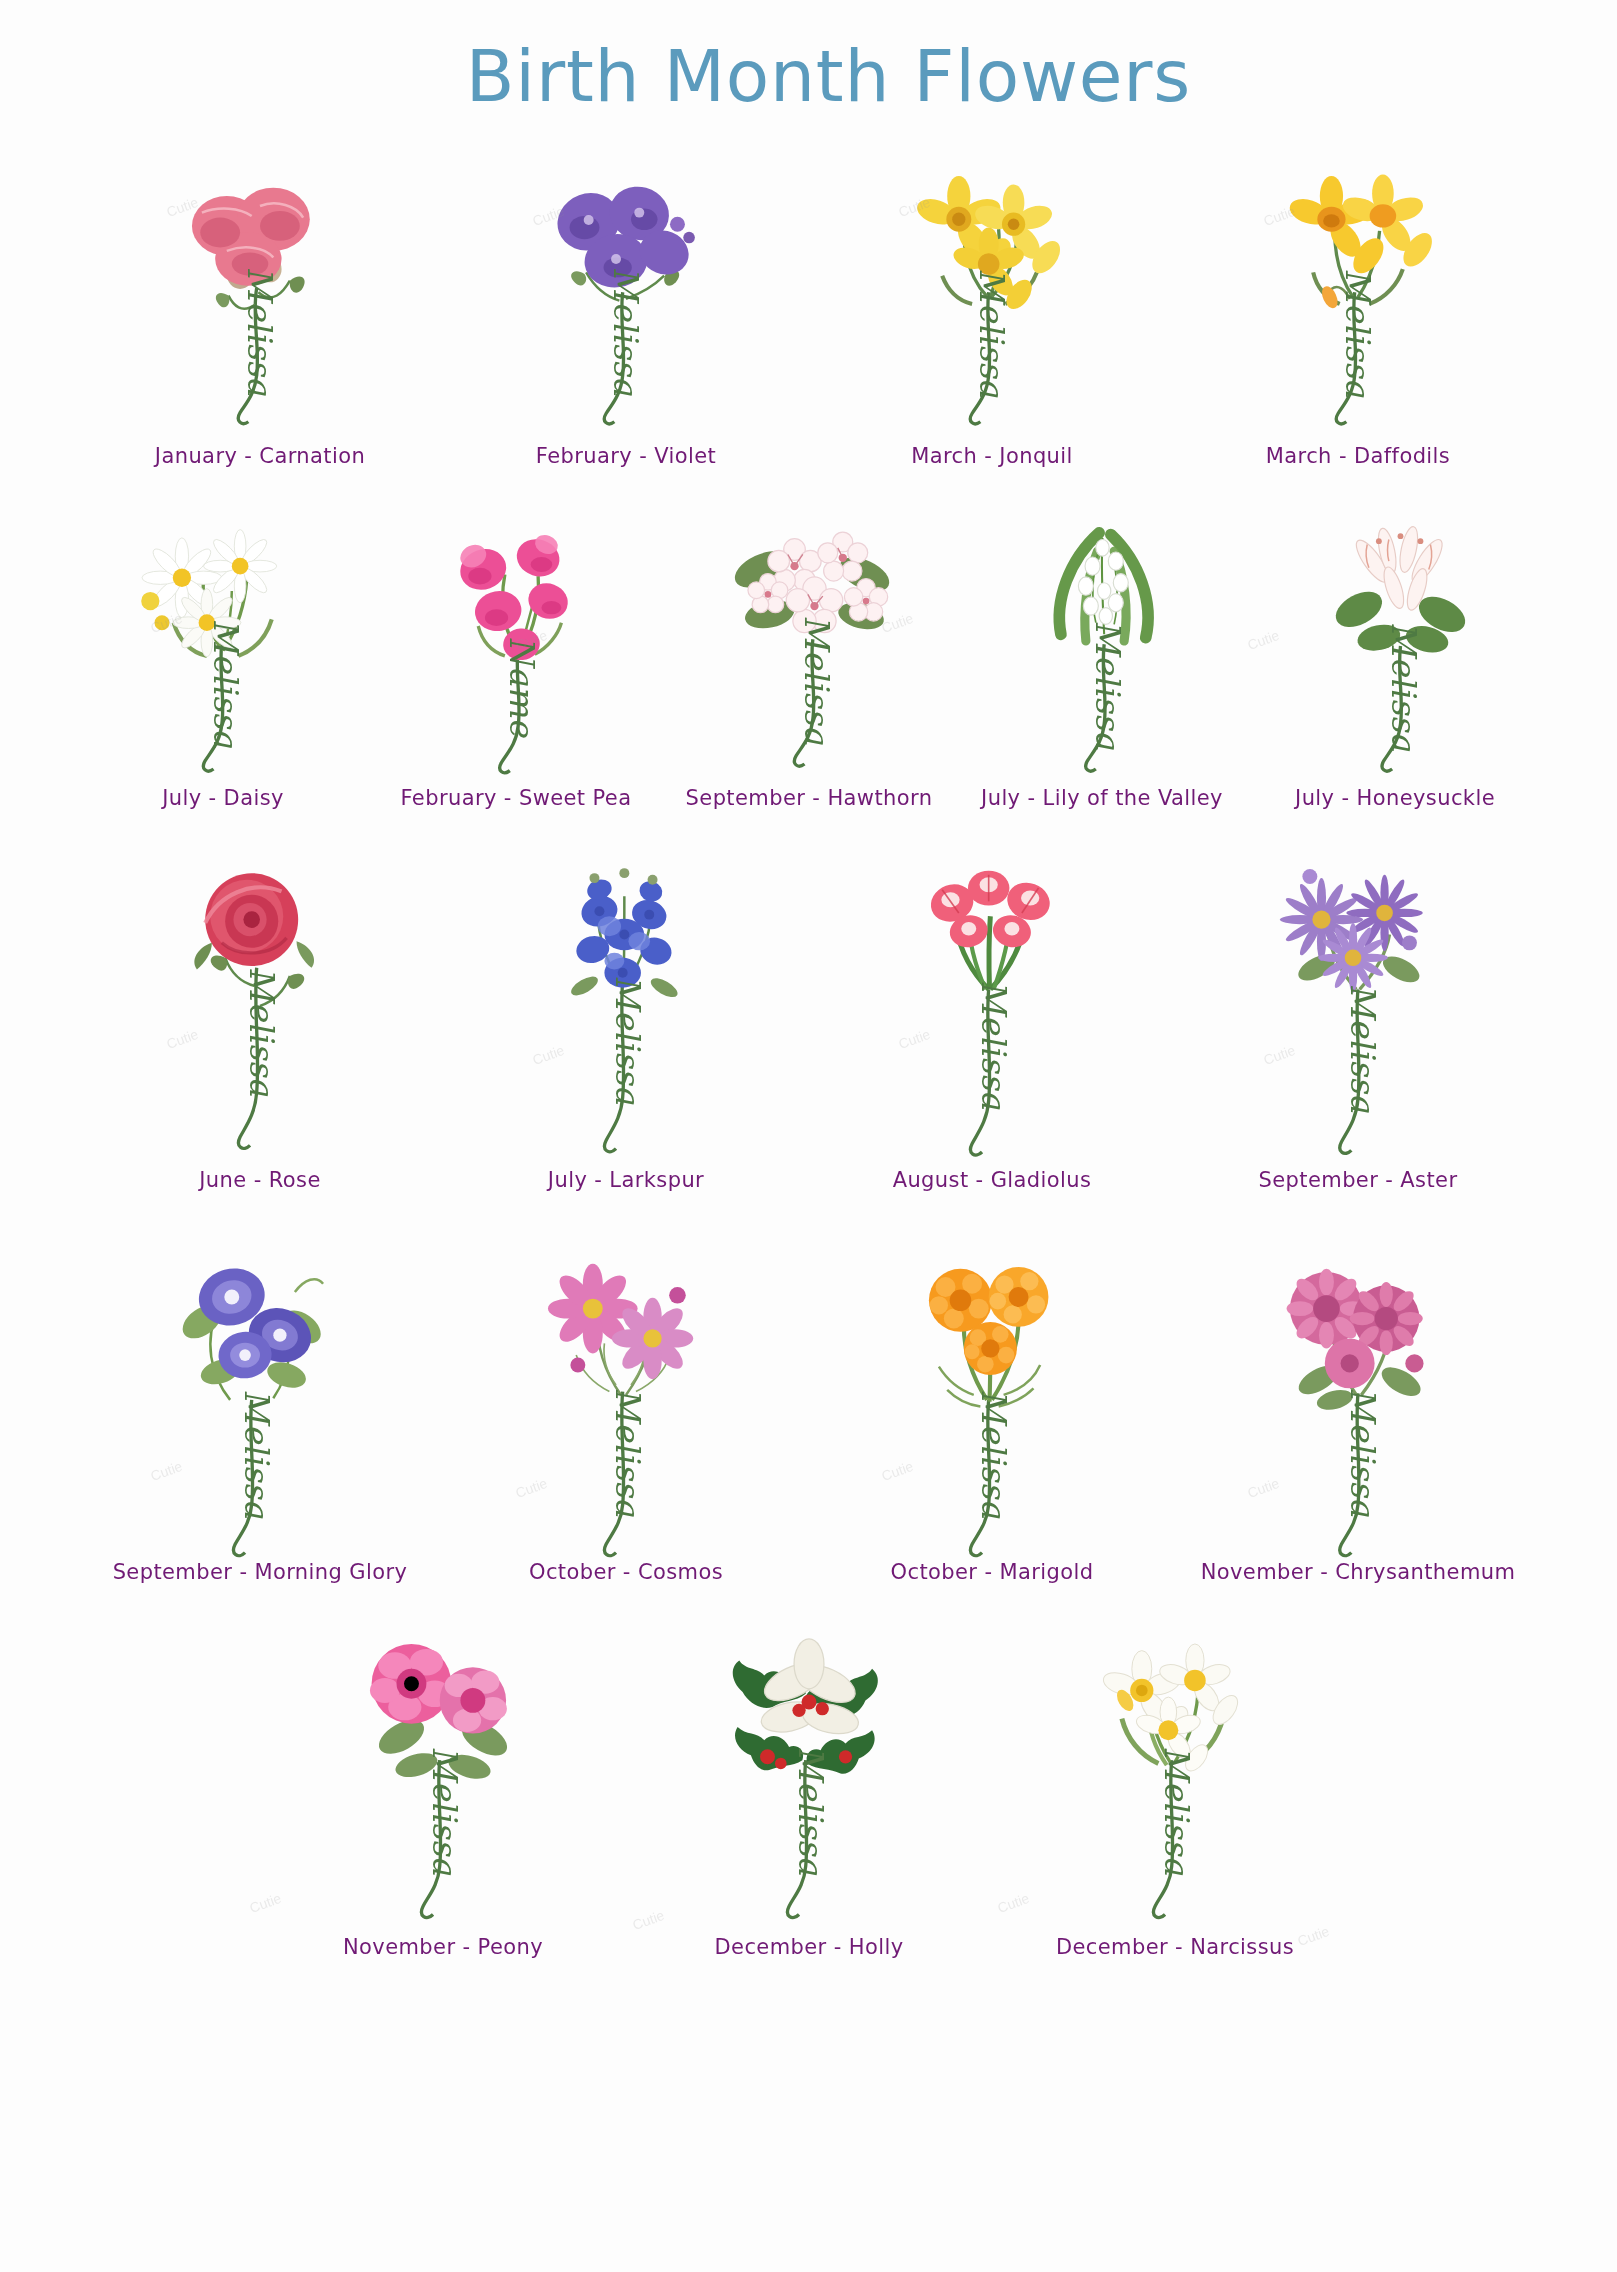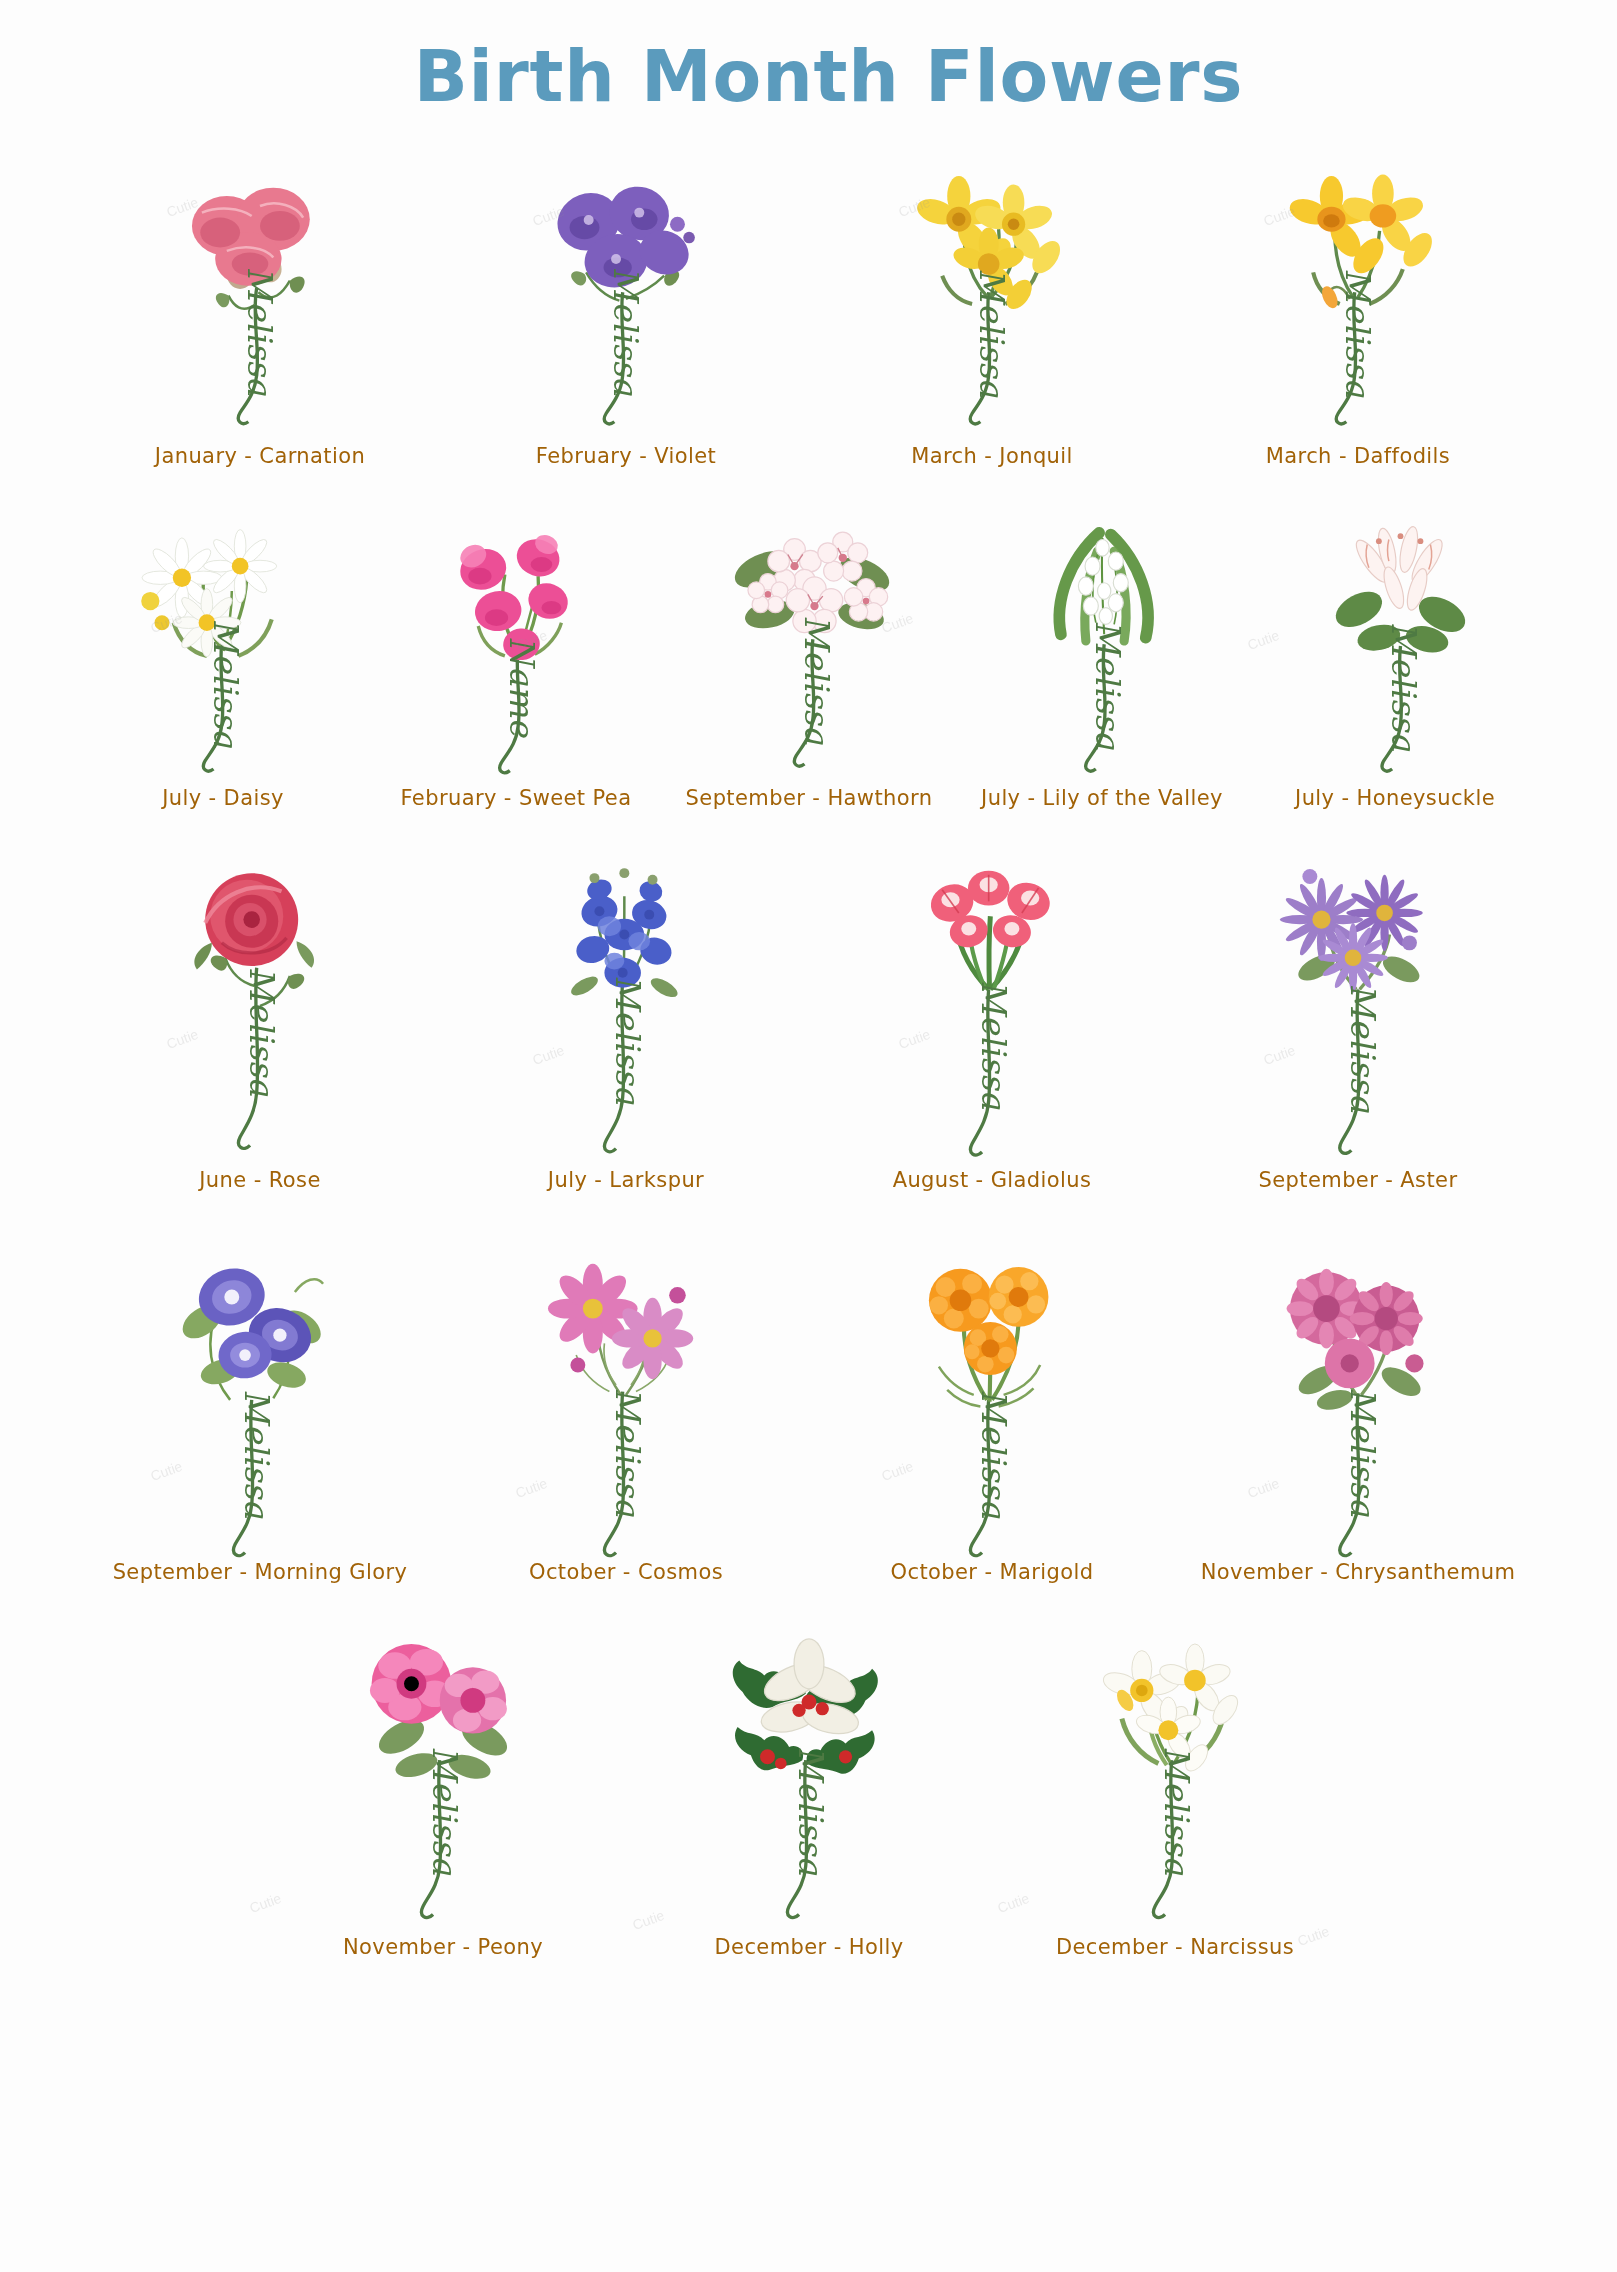--- a/index.html
+++ b/index.html
@@ -16,21 +16,21 @@
   }
   .page {
     width: 1618px;
     height: 2273px;
     position: relative;
     background: #fdfdfd;
   }
   .poster-title {
     text-align: center;
     font-family: "DejaVu Sans", sans-serif;
-    font-weight: bold;
+    font-weight: normal;
     font-size: 71px;
     letter-spacing: 0.8px;
     color: #5b9bbd;
     padding-top: 35px;
     padding-bottom: 8.3px;
     user-select: none;
     margin-left: 39px;
   }
   .grid {
     padding: 0 50px;
@@ -56,21 +56,21 @@
     display: flex;
     align-items: flex-start;
     justify-content: center;
   }
   .art svg {
     display: block;
   }
   .caption {
     font-family: "DejaVu Sans", sans-serif;
     font-size: 21px;
-    color: #a16207;
+    color: #701a75;
     text-align: center;
     margin-top: 1.7px;
     white-space: nowrap;
     letter-spacing: 0.4px;
   }
   .name-script {
     font-family: "DejaVu Serif", serif;
     font-style: italic;
     font-size: 40px;
     fill: #4e7a43;

